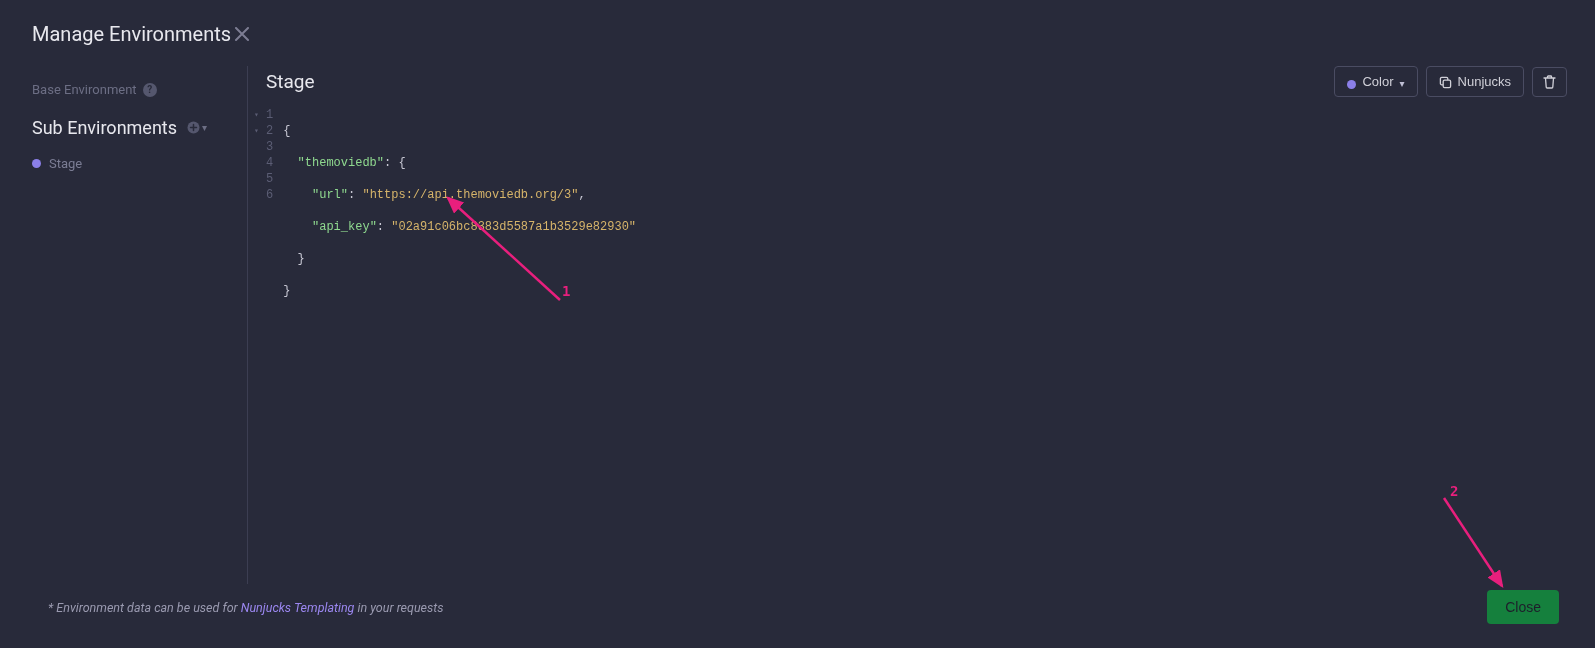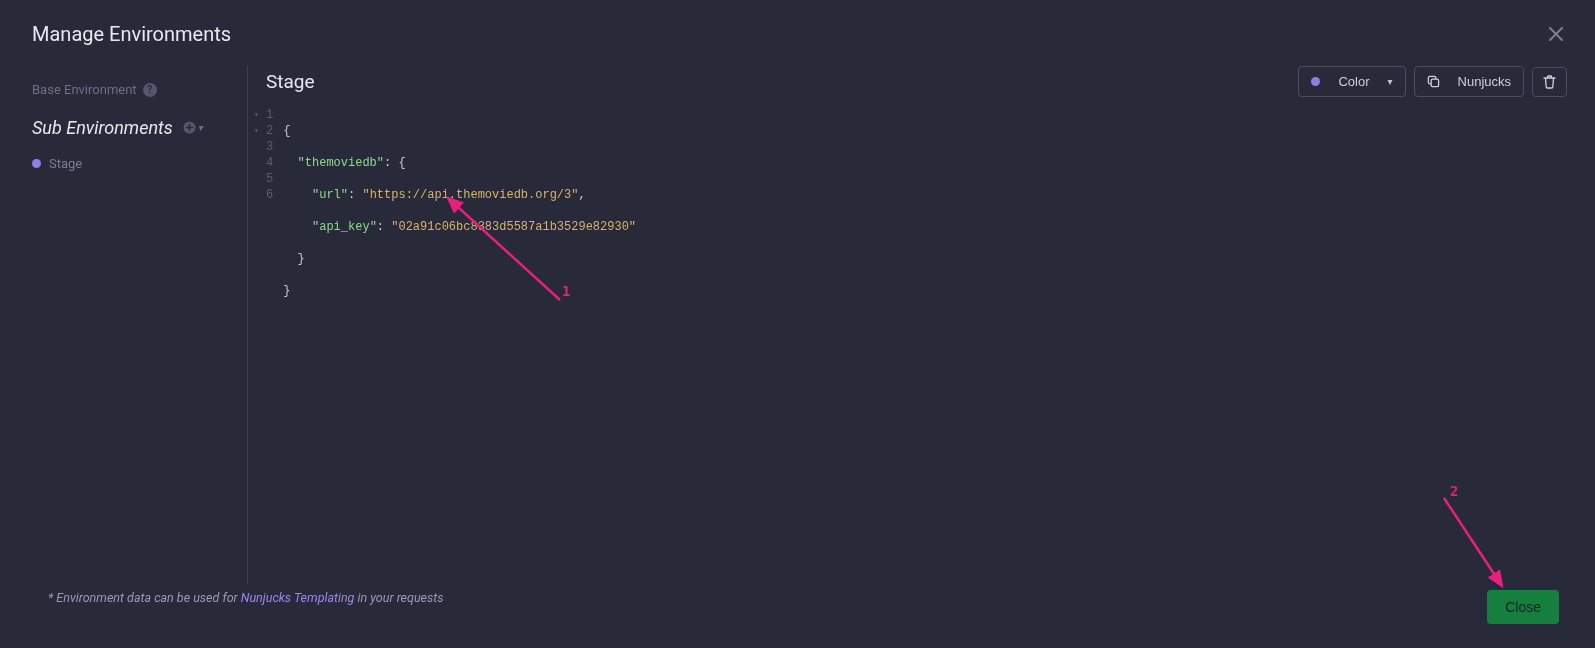--- a/index.html
+++ b/index.html
@@ -12,21 +12,20 @@
     width: 1595px;
     height: 648px;
     overflow: hidden;
     position: relative;
   }
 
   
   .dlg-header {
     display: flex;
     align-items: center;
-    justify-content: space-between;
     padding: 20px 28px 18px 32px;
   }
   .dlg-title {
     font-size: 20px;
     font-weight: 400;
     color: #e8e8ee;
   }
   .close-x {
     color: #7d7d93;
     font-size: 20px;
@@ -70,21 +69,20 @@
     align-items: center;
     justify-content: center;
   }
   .sb-sub-head {
     display: flex;
     align-items: center;
     color: #e8e8ee;
     font-size: 18px;
     font-weight: 400;
     margin-bottom: 14px;
-    font-style: italic;
   }
   .sb-sub-head .add {
     margin-left: 10px;
     color: #6c6e84;
     display: inline-flex;
     align-items: center;
     cursor: pointer;
   }
   .sb-sub-head .caret {
     margin-left: 2px;
@@ -131,22 +129,22 @@
     gap: 8px;
   }
   .btn {
     background: transparent;
     border: 1px solid #4a4c62;
     color: #d0d0d8;
     border-radius: 4px;
     padding: 7px 12px;
     font-size: 13px;
     display: inline-flex;
-    align-items: center;
-    gap: 18px;
+    align-items: flex-end;
+    gap: 6px;
     cursor: pointer;
   }
   .btn .dot2 {
     width: 9px; height: 9px; border-radius: 50%;
     background: #8b7fe8;
   }
   .btn .caret2 { font-size: 10px; color: #bfbfd4; }
   .btn-icon-only { padding: 7px 10px; }
 
   
@@ -179,20 +177,21 @@
   .code .line { display: block; height: 16px; }
   .k  { color: #8fd98f; }  
   .s  { color: #d6b46a; }  
   .p  { color: #c8c8d4; }  
 
   
   .dlg-footer {
     position: absolute;
     bottom: 0; left: 0; right: 0;
     display: flex;
+    align-items: center;
     justify-content: space-between;
     padding: 18px 36px 24px 48px;
     font-style: italic;
     color: #9a9ab0;
     font-size: 12.5px;
   }
   .dlg-footer a {
     color: #9b87f0;
     text-decoration: none;
   }

